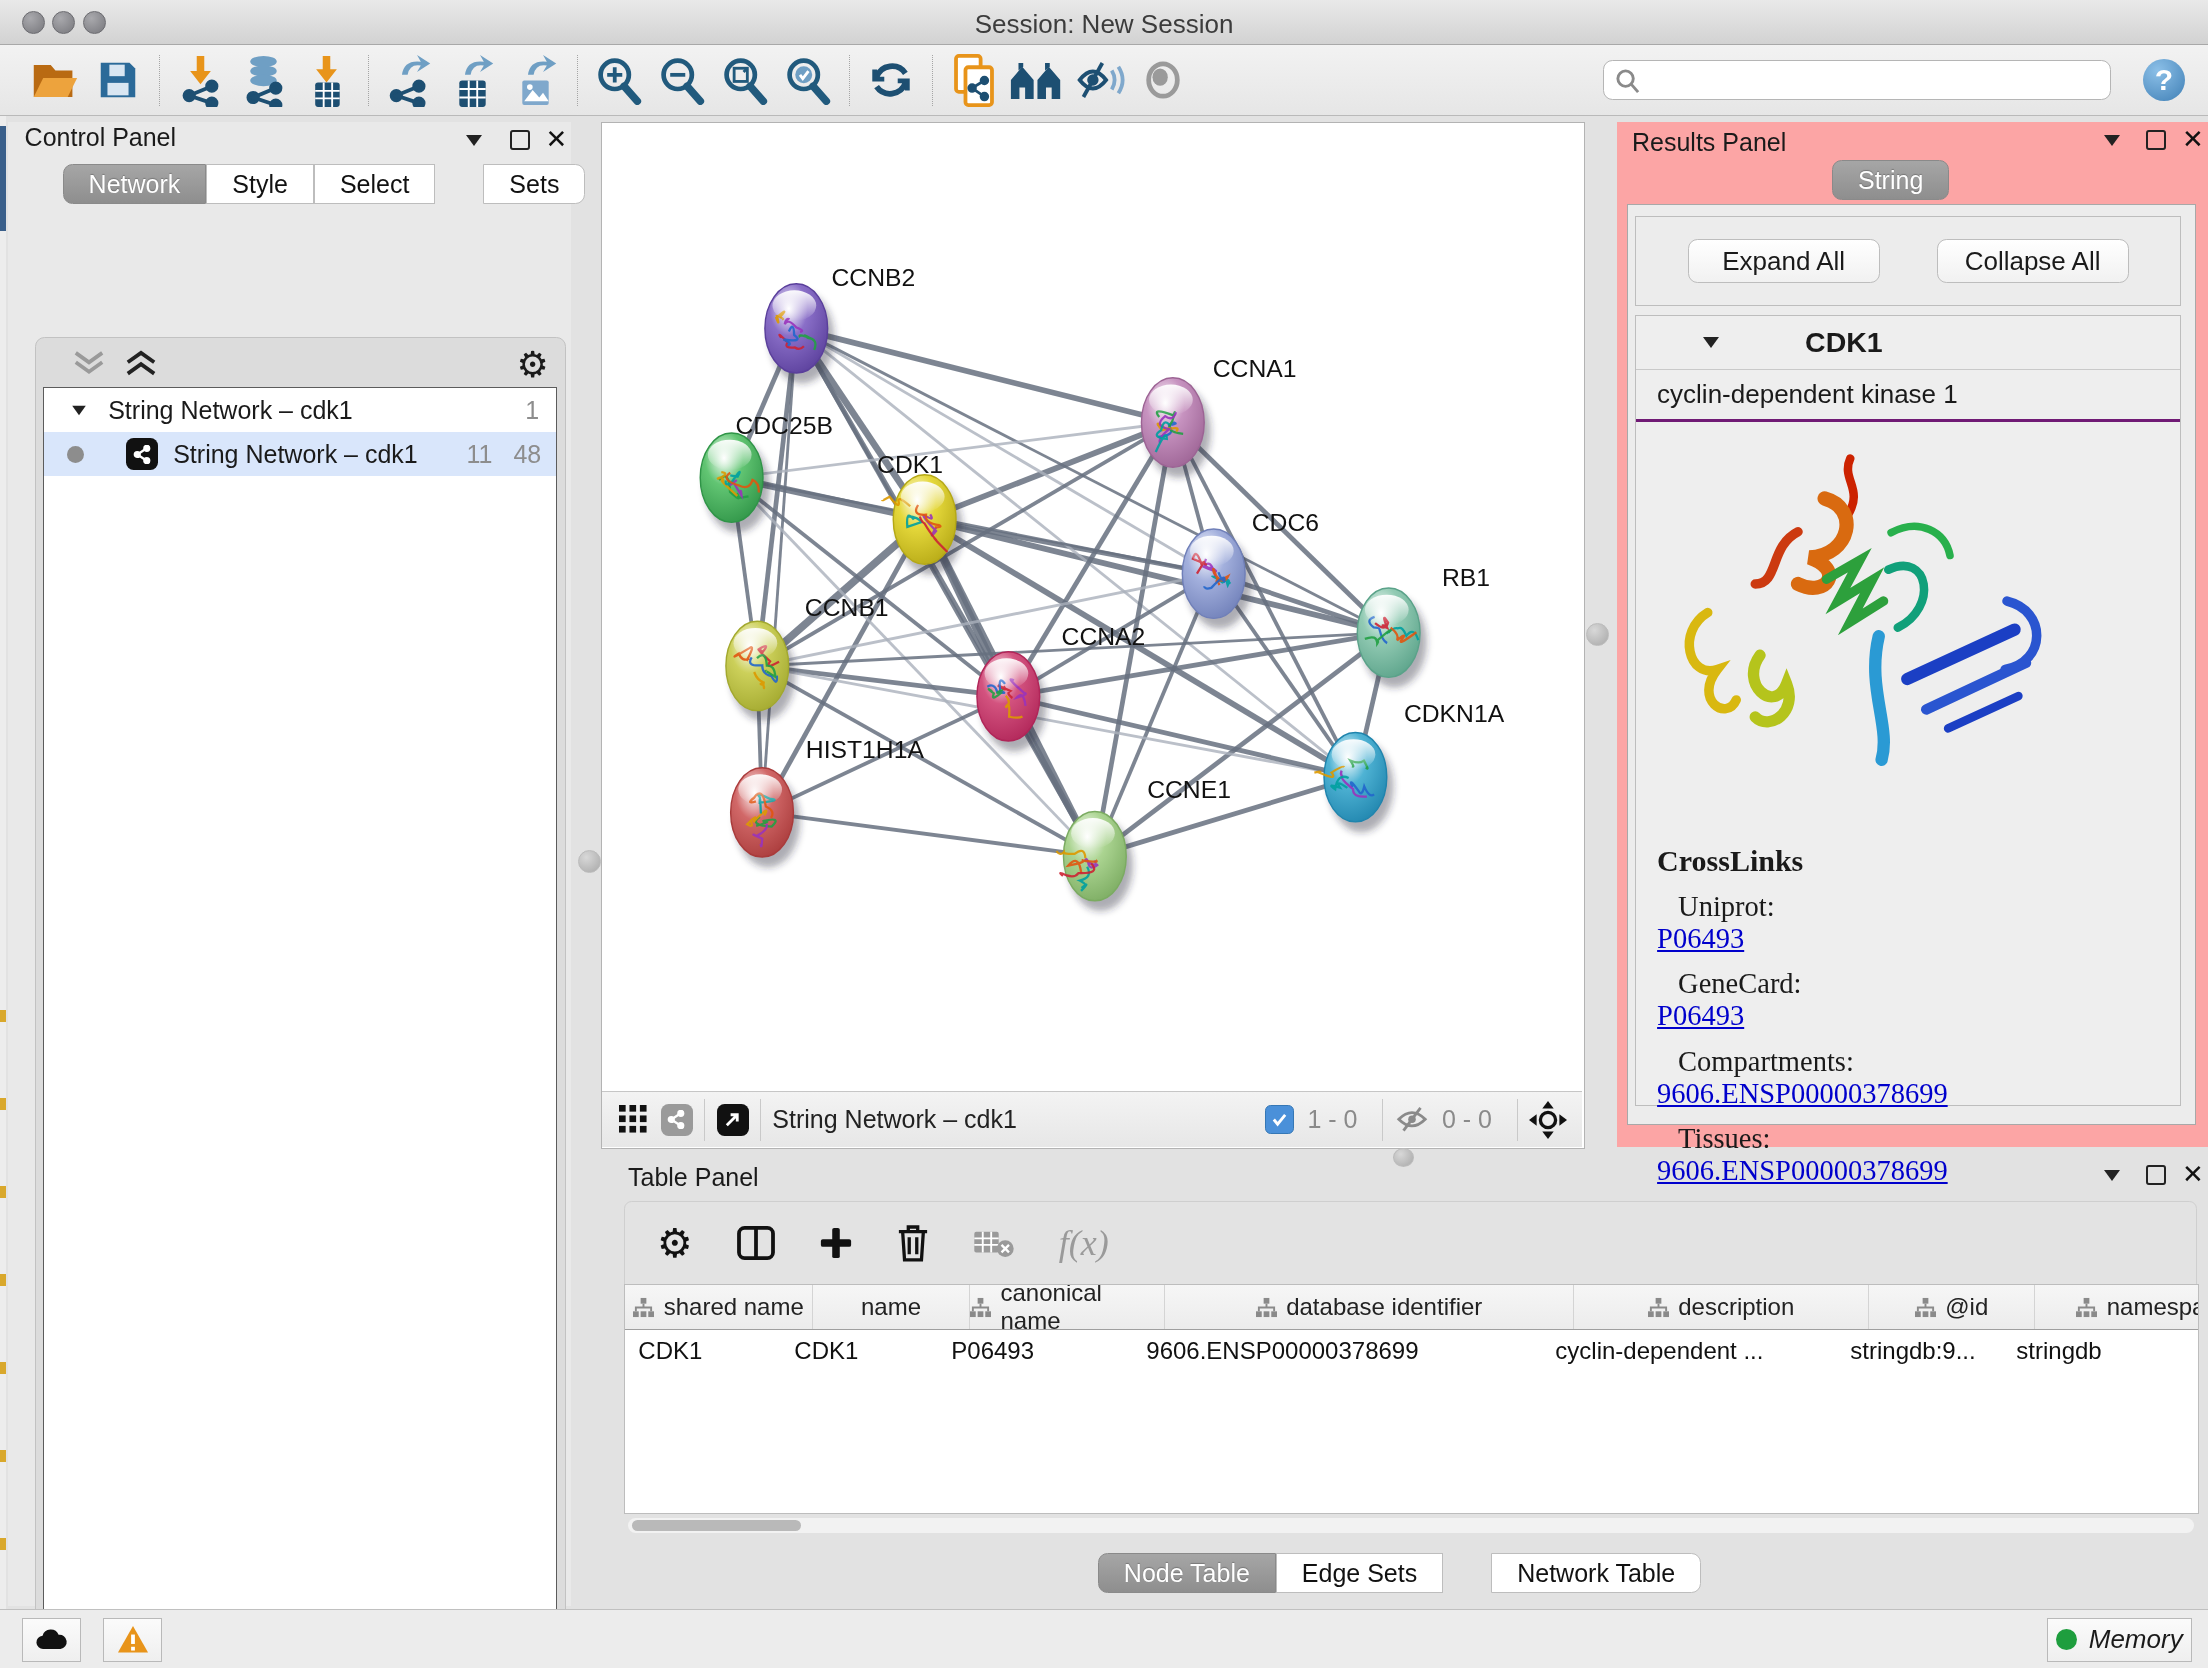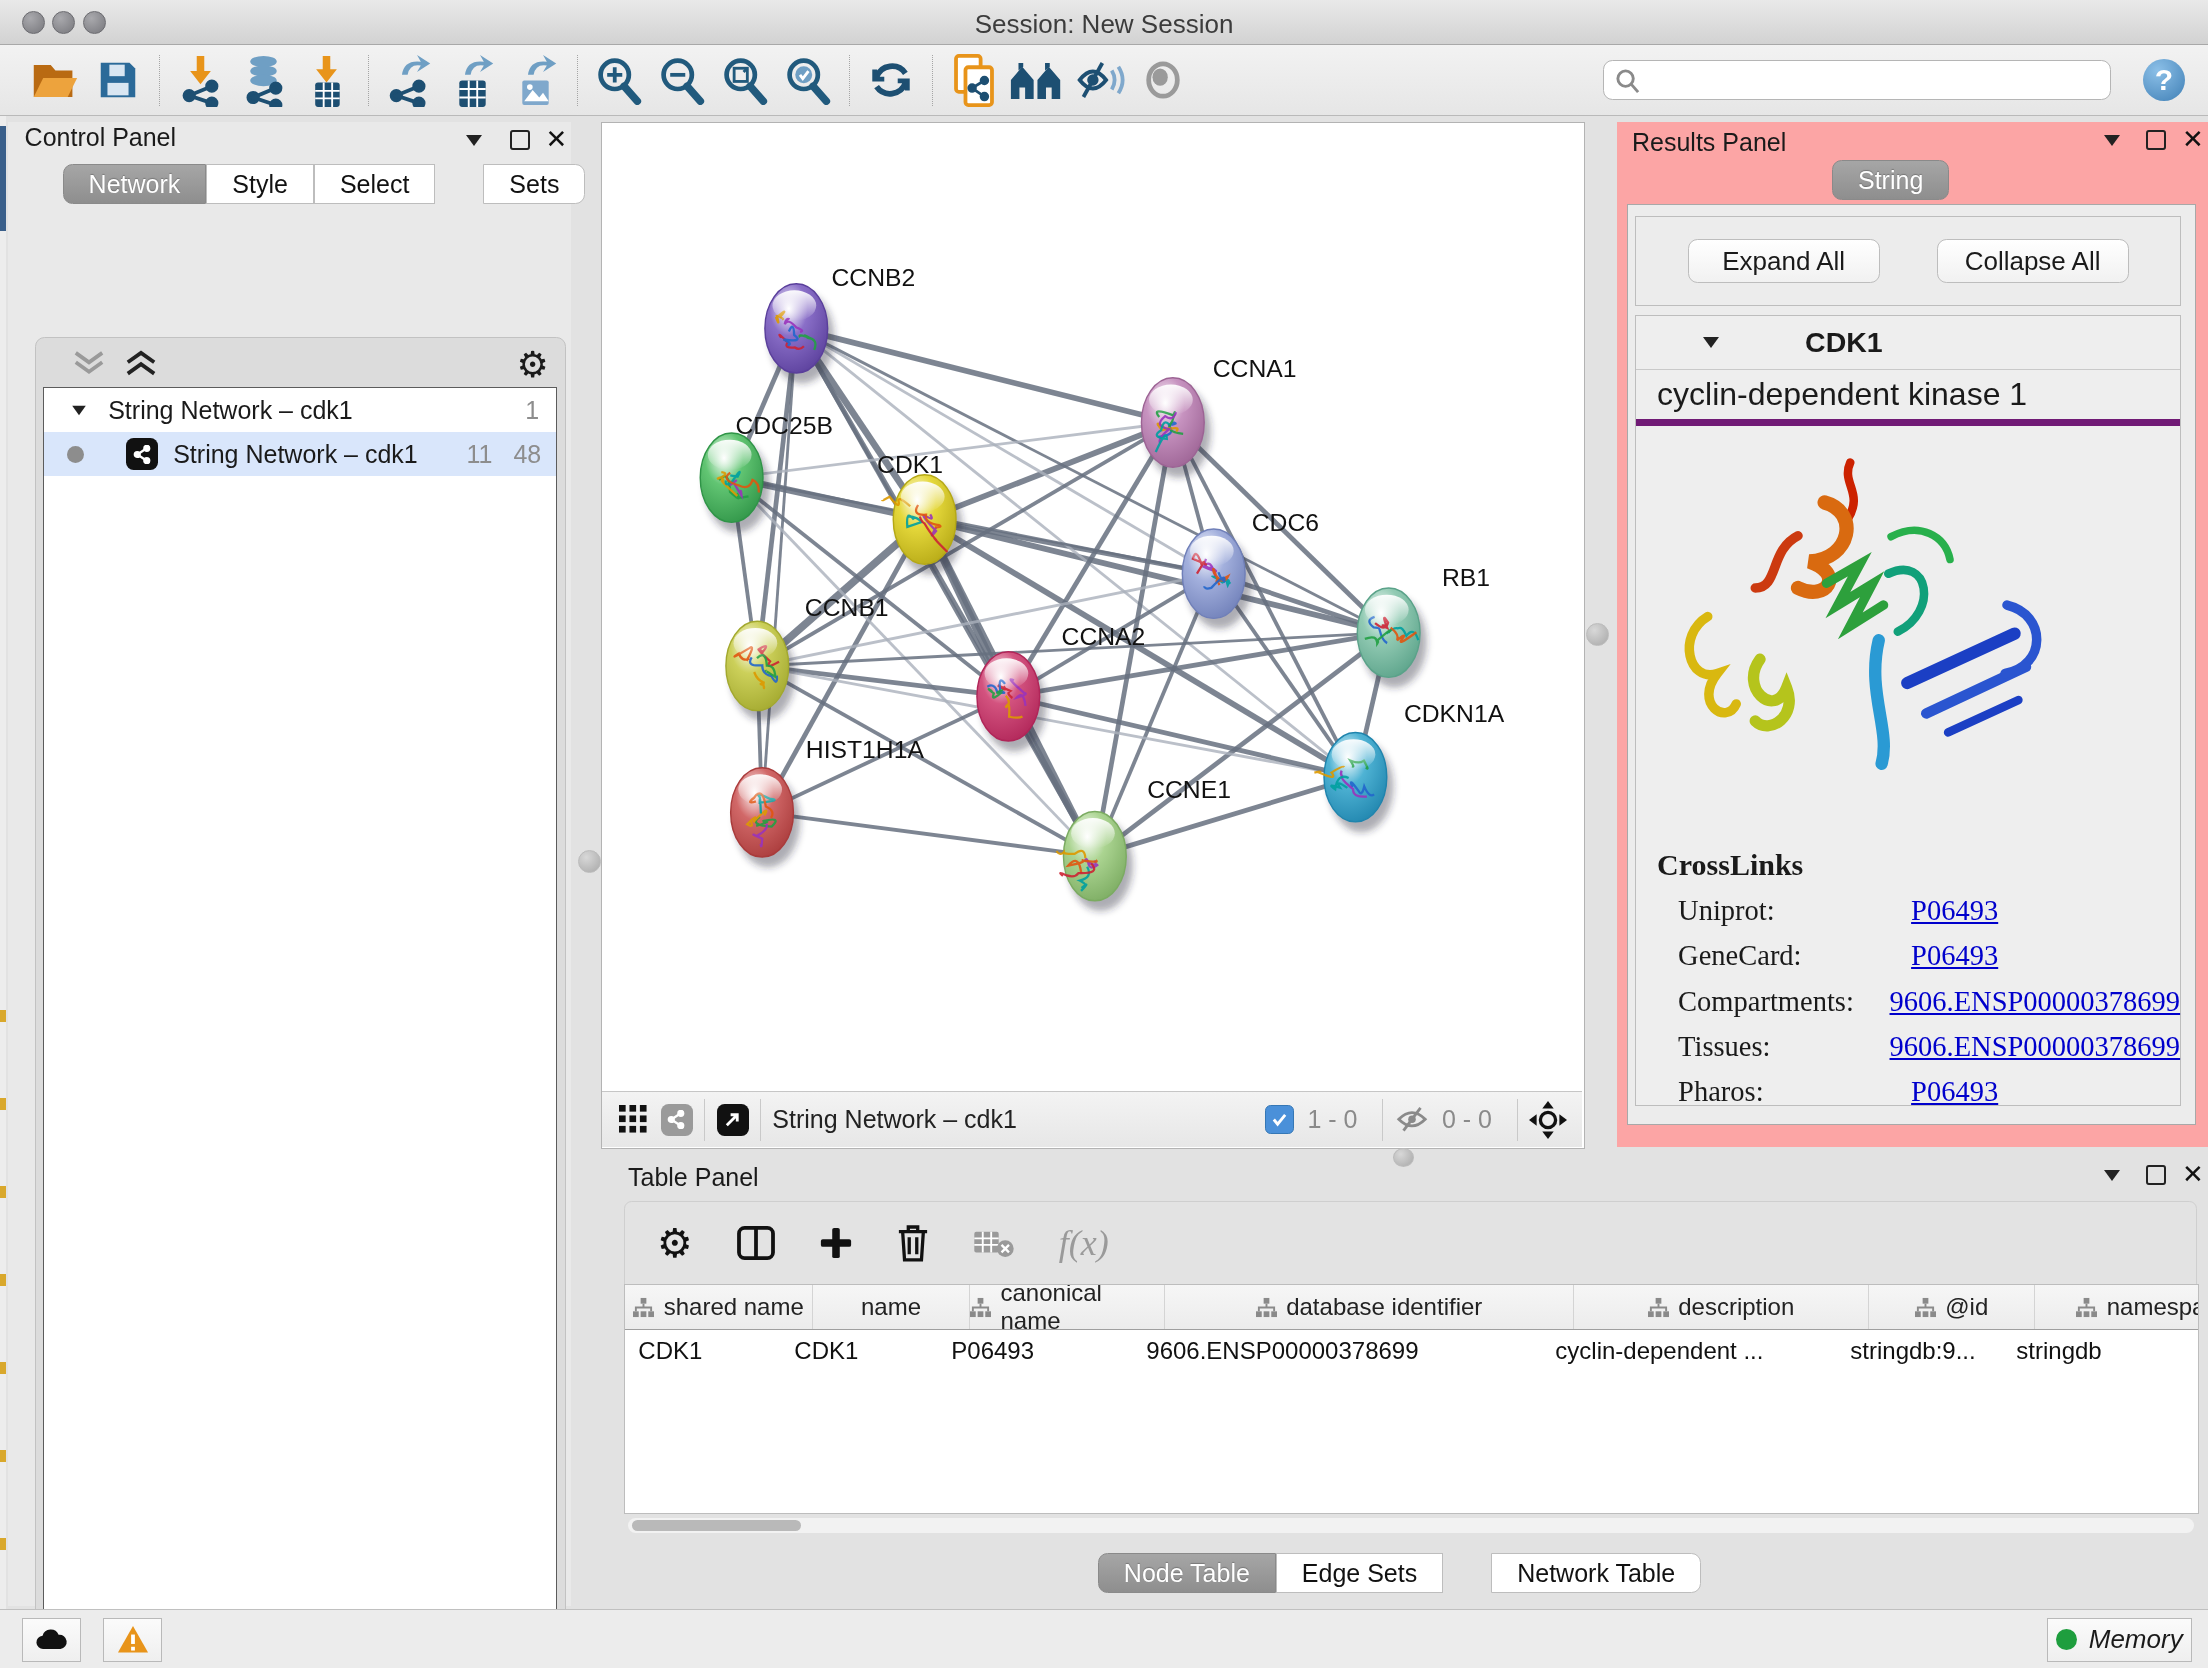--- a/index.html
+++ b/index.html
@@ -56,24 +56,24 @@
   
   #results-panel{left:1617px;top:122px;width:592px;height:1025px;background:#fca5a5;}
   #rp-outer{left:9.5px;top:82px;width:567px;height:919px;background:#ececec;border:1.9px solid #a8a8a8;}
   #rp-buttons{left:7.6px;top:11.4px;width:544px;height:88px;border:1.9px solid #bdbdbd;background:#ececec;
     display:flex;align-items:center;justify-content:center;gap:57px;}
   .rp-btn{min-width:152px;height:42px;background:linear-gradient(#ffffff,#f1f1f1);border:1px solid #bdbdbd;
     border-radius:9.5px;font-size:26px;display:flex;align-items:center;justify-content:center;padding:0 19px;}
   #rp-section{left:7.6px;top:110px;width:544px;height:789px;border:1.9px solid #bdbdbd;background:#eeeeee;}
   #rp-sec-head{height:53px;display:flex;align-items:center;border-bottom:1px solid #c9c9c9;}
   #rp-gene{font-size:28.5px;font-weight:bold;}
-  #rp-desc{height:49px;display:flex;align-items:center;padding-left:21px;font-size:32px;border-bottom:7px solid #701a75;}
+  #rp-desc{height:49px;display:flex;align-items:center;padding-left:21px;font-size:26px;border-bottom:3px solid #701a75;}
   #crosslinks{font-family:"Liberation Serif","DejaVu Serif",serif;padding:13.3px 0 0 21px;}
   #crosslinks .cl-title{font-size:30px;font-weight:bold;}
-  .cl-row{display:flex;margin-top:13.3px;font-size:28.5px;}
+  .cl-row{display:flex;margin-top:13.3px;font-size:28.5px;flex-direction:column;}
   .cl-label{width:233px;padding-left:21px;}
   .cl-value{color:#0000cc;text-decoration:underline;}
   
   #table-panel{left:590px;top:1155px;width:1619px;height:1402px;}
   #tp-toolbar{left:34px;top:46px;width:1573px;height:84px;background:#e3e3e3;border:1px solid #cfcfcf;
     border-radius:7.6px 7.6px 0 0;display:flex;align-items:center;gap:44px;padding-left:32px;box-sizing:border-box;}
   #tp-table{left:34px;top:129px;width:1573px;height:228px;background:#fff;border:1px solid #bdbdbd;overflow:hidden;}
   #tp-header{display:flex;height:44px;background:linear-gradient(#f6f6f6,#ececec);border-bottom:1px solid #9f9f9f;}
   .th{display:flex;align-items:center;justify-content:center;gap:9.5px;font-size:24px;color:#222;
       border-right:1px solid #d4d4d4;box-sizing:border-box;flex:0 0 auto;}

